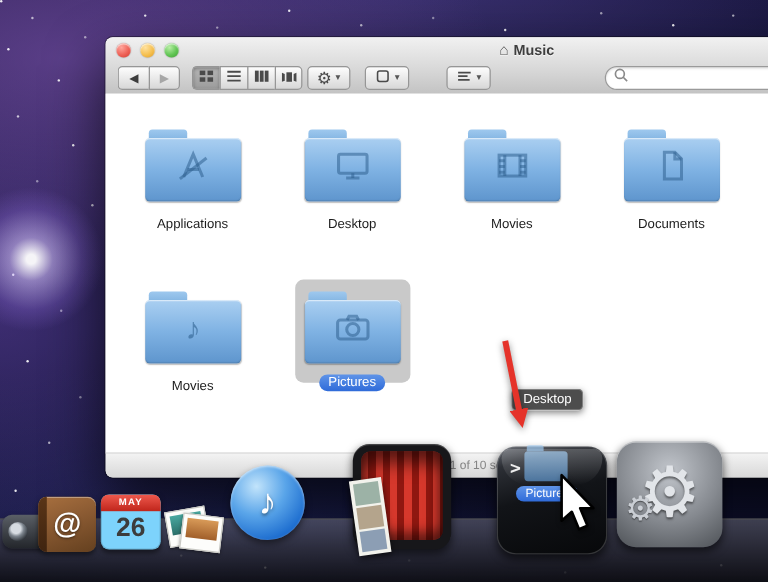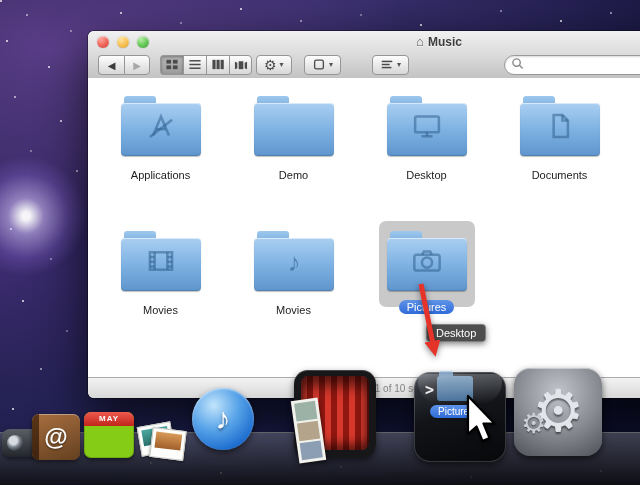--- a/index.html
+++ b/index.html
@@ -72,21 +72,21 @@
   .caret{font-size:8px;color:#555;line-height:1;}
   .back-g{color:#3c3c3c;font-size:10px;}
   .fwd-g{color:#a7a7a7;font-size:10px;}
   .gear-g{font-size:14px;color:#4a4a4a;line-height:1;}
   .search{left:416px;width:260px;background:#fff;border:1px solid #9a9a9a;border-radius:10px;
     height:20px;box-sizing:border-box;display:flex;align-items:center;padding:0 6px;gap:4px;
     box-shadow:inset 0 1px 2px rgba(0,0,0,.15);}
   .search input{border:none;outline:none;flex:1;font-size:11px;height:14px;padding:0;background:transparent;}
   
   .content{position:absolute;top:47px;left:0;right:0;bottom:20px;background:#fff;overflow:hidden;}
-  .grid{position:absolute;left:6px;top:0;width:540px;display:grid;
+  .grid{position:absolute;left:6px;top:12px;width:540px;display:grid;
     grid-template-columns:repeat(4,133px);grid-auto-rows:135px;justify-items:center;}
   .cell{width:112px;padding-top:18px;display:flex;flex-direction:column;align-items:center;position:relative;}
   .cell.selected::before{content:"";position:absolute;top:8px;left:8px;right:8px;height:86px;
     background:#c9c9c9;border-radius:7px;}
   .ficon{width:80px;height:60px;position:relative;z-index:1;}
   .ftab{position:absolute;top:0;left:3px;width:32px;height:12px;border-radius:3px 3px 0 0;
     background:linear-gradient(#9ec8ee,#79aede);}
   .fbody{position:absolute;top:7px;left:0;right:0;bottom:0;border-radius:4px;
     background:linear-gradient(180deg,#aacff1 0%,#7fb2e3 50%,#5e95cd 100%);
     box-shadow:inset 0 1px 0 rgba(255,255,255,.55), inset 0 -1px 1px rgba(0,0,0,.15), 0 1px 1px rgba(0,0,0,.25);}
@@ -115,21 +115,21 @@
     background:linear-gradient(#5a5f66,#23262b);box-shadow:0 2px 4px rgba(0,0,0,.5);}
   .dk-cam .lens{position:absolute;left:12%;top:22%;width:44%;height:56%;border-radius:50%;
     background:radial-gradient(circle at 40% 35%, #d6dbe1 0 28%, #7d858e 45%, #31363c 75%);}
   .dk-book{width:100%;height:92%;border-radius:7px;position:relative;
     background:linear-gradient(160deg,#a8703f 0%,#8a5a32 45%,#64401f 100%);
     box-shadow:inset 0 1px 0 rgba(255,255,255,.35), 0 2px 4px rgba(0,0,0,.5);
     display:flex;align-items:center;justify-content:center;}
   .dk-book::before{content:"";position:absolute;left:0;top:0;bottom:0;width:7px;
     background:linear-gradient(#5a3517,#3f2410);border-radius:7px 0 0 7px;}
   .dk-book .at{color:#fff;font-size:24px;font-weight:bold;text-shadow:0 1px 2px rgba(0,0,0,.5);}
-  .dk-cal{width:100%;height:92%;border-radius:7px;overflow:hidden;background:#84cc16;
+  .dk-cal{width:100%;height:92%;border-radius:7px;overflow:hidden;background:#7dd3fc;
     box-shadow:0 2px 4px rgba(0,0,0,.5), inset 0 0 0 1px rgba(0,0,0,.15);}
   .cal-top{height:30%;background:linear-gradient(#ef5a4e,#c0251b);color:#fff;font-size:8px;
     font-weight:bold;display:flex;align-items:center;justify-content:center;letter-spacing:1px;}
   .cal-day{font-size:22px;color:#3c3c3c;text-align:center;font-weight:bold;line-height:1.3;}
   .dk-photos{width:100%;height:100%;position:relative;}
   .ph{position:absolute;width:66%;height:58%;background:#fdfdfb;border:1px solid #c9c9c4;
     box-shadow:0 1px 3px rgba(0,0,0,.45);}
   .ph::after{content:"";position:absolute;left:3px;right:3px;top:3px;bottom:9px;}
   .ph1{transform:rotate(-10deg);top:16%;left:2%;}
   .ph1::after{background:linear-gradient(#49a8a0,#2c6f6a);}
@@ -290,56 +290,34 @@
                 <g stroke="#2f618f" stroke-opacity=".55" fill="none" stroke-width="1.6">
                   <path d="M7 18 L12 6 L17 18"></path>
                   <line x1="9" y1="14" x2="15" y2="14"></line>
                   <line x1="5" y1="19" x2="19" y2="8"></line>
                 </g>
               </svg></div>
     </div>
     <div class="flabel">Applications</div>
   </div>
 
-  <div class="cell">
-    <div class="ficon">
-      <div class="ftab"></div>
-      <div class="fbody"></div>
-      <div class="glyph"></div>
-    </div>
-    <div class="flabel">Demo</div>
-  </div>
 
   <div class="cell">
     <div class="ficon">
       <div class="ftab"></div>
       <div class="fbody"></div>
       <div class="glyph"><svg viewBox="0 0 24 24">
                 <g stroke="#2f618f" stroke-opacity=".55" fill="none" stroke-width="1.6">
                   <rect x="4.5" y="6" width="15" height="10" rx="1"></rect>
                   <line x1="12" y1="16" x2="12" y2="18.5"></line>
                   <line x1="8.5" y1="18.5" x2="15.5" y2="18.5"></line>
                 </g>
               </svg></div>
     </div>
     <div class="flabel">Desktop</div>
-  </div>
-
-  <div class="cell">
-    <div class="ficon">
-      <div class="ftab"></div>
-      <div class="fbody"></div>
-      <div class="glyph"><svg viewBox="0 0 24 24">
-                <g stroke="#2f618f" stroke-opacity=".55" fill="none" stroke-width="1.6">
-                  <path d="M8 5 h5.5 L17 8.5 V19 H8 Z"></path>
-                  <path d="M13.5 5 V8.5 H17"></path>
-                </g>
-              </svg></div>
-    </div>
-    <div class="flabel">Documents</div>
   </div>
 
   <div class="cell">
     <div class="ficon">
       <div class="ftab"></div>
       <div class="fbody"></div>
       <div class="glyph"><svg viewBox="0 0 24 24">
                 <g stroke="#2f618f" stroke-opacity=".55" fill="none" stroke-width="1.6">
                   <rect x="5" y="6.5" width="14" height="11"></rect>
                   <line x1="8" y1="6.5" x2="8" y2="17.5"></line>
@@ -354,20 +332,34 @@
               </svg></div>
     </div>
     <div class="flabel">Movies</div>
   </div>
 
   <div class="cell">
     <div class="ficon">
       <div class="ftab"></div>
       <div class="fbody"></div>
       <div class="glyph"><svg viewBox="0 0 24 24">
+                <g stroke="#2f618f" stroke-opacity=".55" fill="none" stroke-width="1.6">
+                  <path d="M8 5 h5.5 L17 8.5 V19 H8 Z"></path>
+                  <path d="M13.5 5 V8.5 H17"></path>
+                </g>
+              </svg></div>
+    </div>
+    <div class="flabel">Documents</div>
+  </div>
+
+  <div class="cell">
+    <div class="ficon">
+      <div class="ftab"></div>
+      <div class="fbody"></div>
+      <div class="glyph"><svg viewBox="0 0 24 24">
                 <text x="12" y="18" text-anchor="middle" font-size="16" fill="#2f618f" fill-opacity=".6">♪</text>
               </svg></div>
     </div>
     <div class="flabel">Movies</div>
   </div>
 
   <div class="cell selected">
     <div class="ficon">
       <div class="ftab"></div>
       <div class="fbody"></div>
@@ -398,20 +390,21 @@
       </div>
     </div>
     <div class="dock-item di-book">
       <div class="dk-book">
         <span class="at">@</span>
       </div>
     </div>
     <div class="dock-item di-cal">
       <div class="dk-cal">
         <div class="cal-top">MAY</div>
+        <div class="cal-day">26</div>
       </div>
     </div>
     <div class="dock-item di-photos">
       <div class="dk-photos">
         <div class="ph ph1"></div>
         <div class="ph ph2"></div>
       </div>
     </div>
     <div class="dock-item di-itunes">
       <div class="dk-itunes">♪</div>

